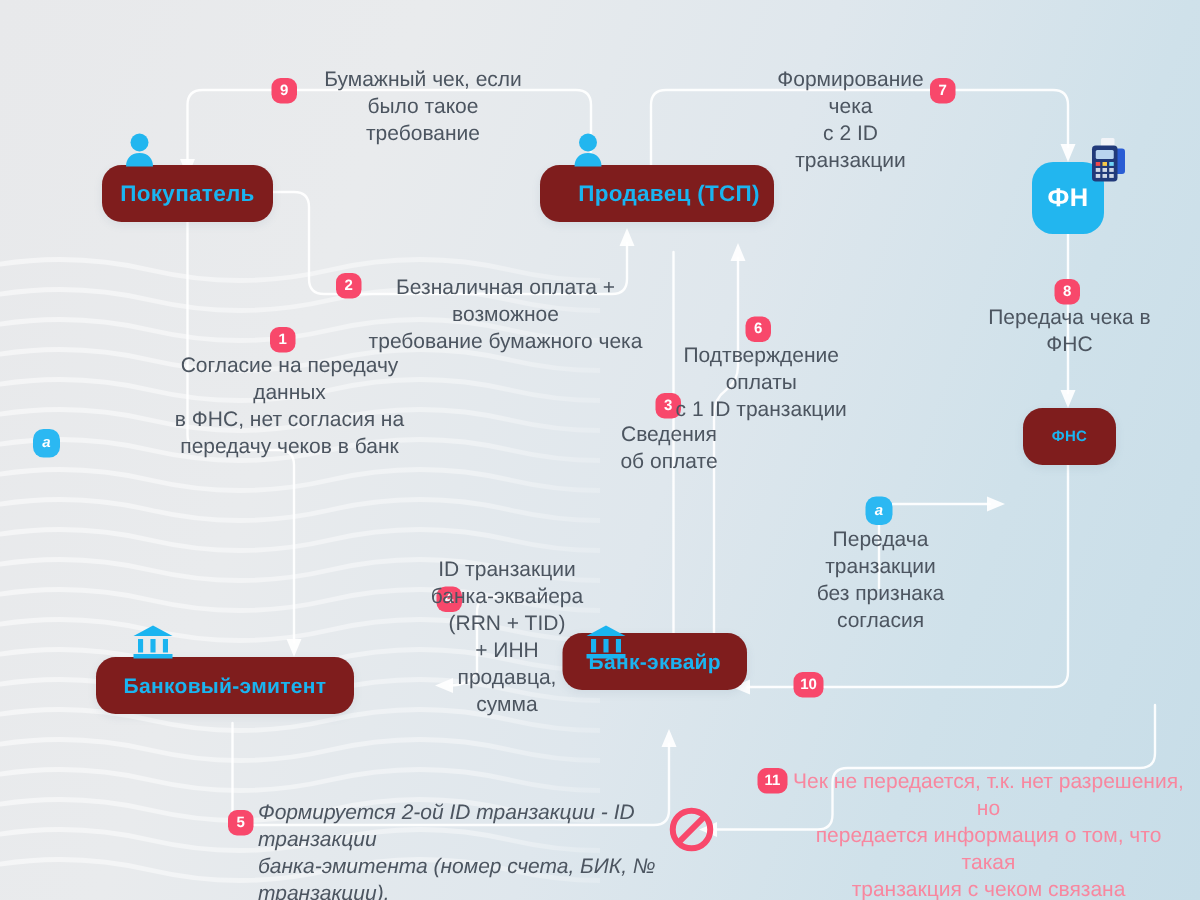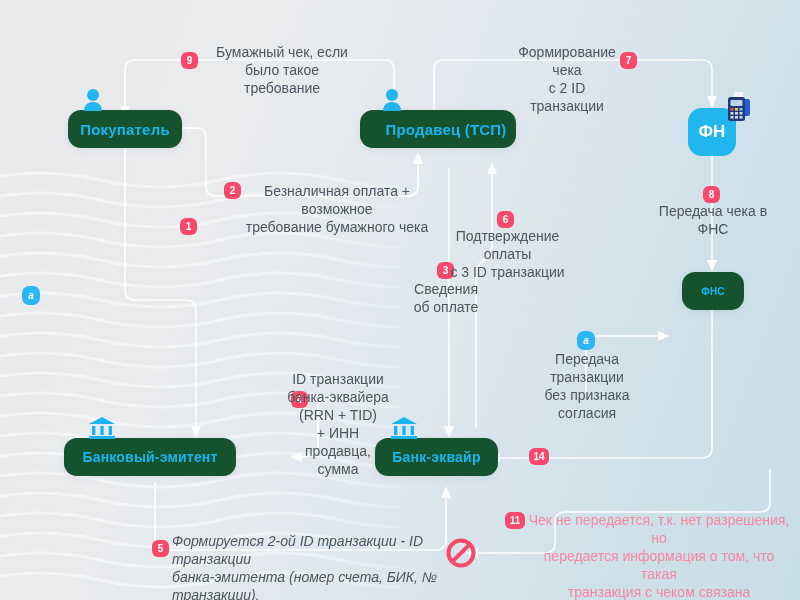--- a/index.html
+++ b/index.html
@@ -19,21 +19,21 @@
 
   
   .links{position:absolute;inset:0;}
   .links path{fill:none;stroke:#ffffff;stroke-width:1.6;stroke-linecap:round;stroke-linejoin:round;opacity:.92;}
   .links polygon{fill:#ffffff;opacity:.92;}
 
   
   .node{
     position:absolute;
     display:flex;align-items:center;justify-content:center;
-    background:#14532d;border-radius:13px;
+    background:#7f1d1d;border-radius:13px;
     color:#1ab4f0;font-weight:bold;letter-spacing:.2px;
     box-shadow:0 2px 6px rgba(120,140,160,.14);
     white-space:nowrap;
   }
   .node.solid{background:#22b6ef;color:#ffffff;border-radius:14px;box-shadow:none;align-items:center;}
 
   .node-icon{position:absolute;}
 
   
   .badge{
@@ -186,21 +186,21 @@
     <span>Банковый-эмитент</span>
   </div>
   <svg class="node-icon" style="left:88px;top:416px;" width="28" height="24" viewBox="0 0 28 24">
     <polygon points="14,1 27,8 1,8" fill="#1ab4f0"></polygon>
     <rect x="4" y="10" width="3.4" height="9" fill="#1ab4f0"></rect>
     <rect x="12.3" y="10" width="3.4" height="9" fill="#1ab4f0"></rect>
     <rect x="20.6" y="10" width="3.4" height="9" fill="#1ab4f0"></rect>
     <rect x="1" y="20" width="26" height="3" fill="#1ab4f0"></rect>
   </svg>
 
-  <div class="node" style="left:375px;top:438px;width:123px;height:38px;font-size:14px;">
+  <div class="node" style="left:375px;top:422px;width:123px;height:38px;font-size:14px;">
     <span>Банк-эквайр</span>
   </div>
   <svg class="node-icon" style="left:390px;top:416px;" width="28" height="24" viewBox="0 0 28 24">
     <polygon points="14,1 27,8 1,8" fill="#1ab4f0"></polygon>
     <rect x="4" y="10" width="3.4" height="9" fill="#1ab4f0"></rect>
     <rect x="12.3" y="10" width="3.4" height="9" fill="#1ab4f0"></rect>
     <rect x="20.6" y="10" width="3.4" height="9" fill="#1ab4f0"></rect>
     <rect x="1" y="20" width="26" height="3" fill="#1ab4f0"></rect>
   </svg>
 
@@ -230,21 +230,21 @@
   <div class="badge sz" style="left:620px;top:52px;">
     <span>7</span>
   </div>
   <div class="badge sz" style="left:703px;top:186px;">
     <span>8</span>
   </div>
   <div class="badge sz" style="left:181px;top:52px;">
     <span>9</span>
   </div>
   <div class="badge sz" style="left:529px;top:448px;width:20px;">
-    <span>14</span>
+    <span>10</span>
   </div>
   <div class="badge sz" style="left:505px;top:512px;width:20px;">
     <span>11</span>
   </div>
 
   <div class="badge blue" style="left:22px;top:286px;">
     <span>a</span>
   </div>
   <div class="badge blue" style="left:577px;top:331px;">
     <span>a</span>
@@ -252,27 +252,30 @@
 
   <div class="lbl c" style="left:198px;top:44px;width:168px;">Бумажный чек, если было такое
 требование</div>
 
   <div class="lbl c" style="left:512px;top:44px;width:110px;">Формирование чека
 с 2 ID транзакции</div>
 
   <div class="lbl c" style="left:245px;top:183px;width:184px;">Безналичная оплата + возможное
 требование бумажного чека</div>
 
+  <div class="lbl c" style="left:112px;top:235px;width:162px;">Согласие на передачу данных
+в ФНС, нет согласия на
+передачу чеков в банк</div>
 
   <div class="lbl c" style="left:403px;top:281px;width:86px;">Сведения
 об оплате</div>
 
   <div class="lbl c" style="left:446px;top:228px;width:123px;">Подтверждение
 оплаты
-с 3 ID транзакции</div>
+с 1 ID транзакции</div>
 
   <div class="lbl c" style="left:642px;top:203px;width:142px;">Передача чека в ФНС</div>
 
   <div class="lbl c" style="left:286px;top:371px;width:104px;">ID транзакции
 банка-эквайера
 (RRN + TID)
 + ИНН продавца,
 сумма</div>
 
   <div class="lbl l" style="left:172px;top:533px;width:330px;font-style:italic;">Формируется 2-ой ID транзакции - ID транзакции

